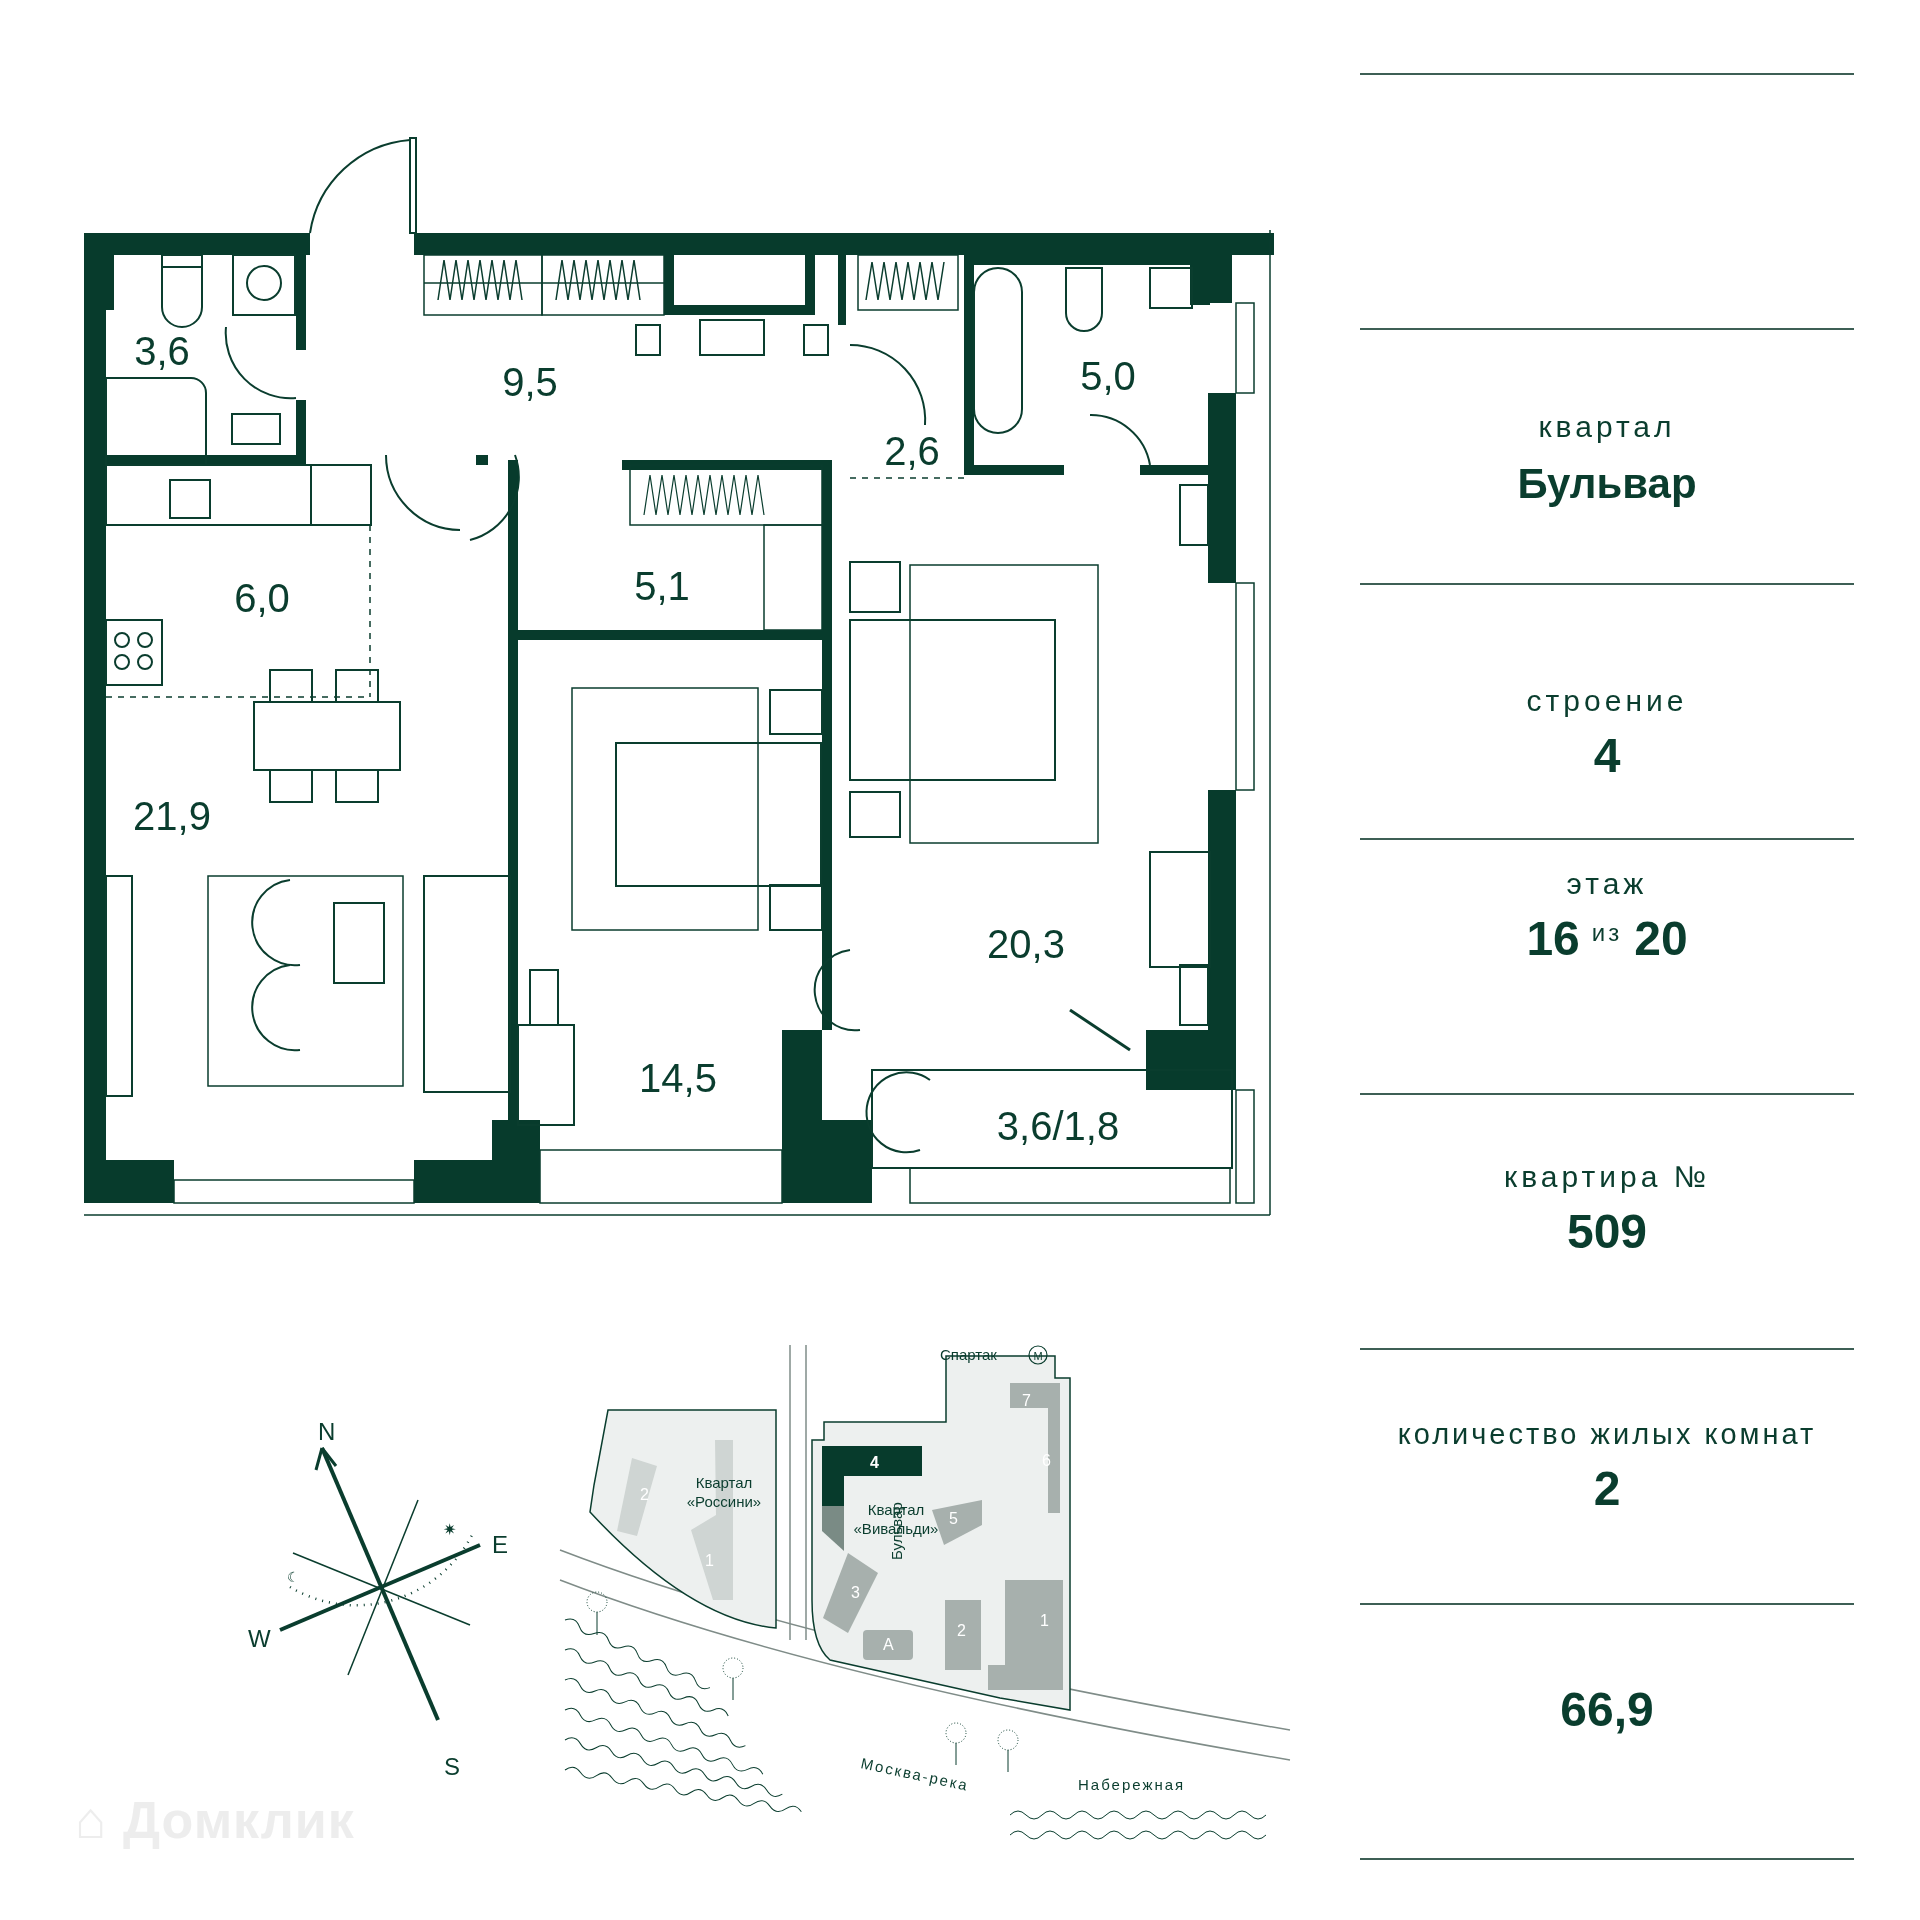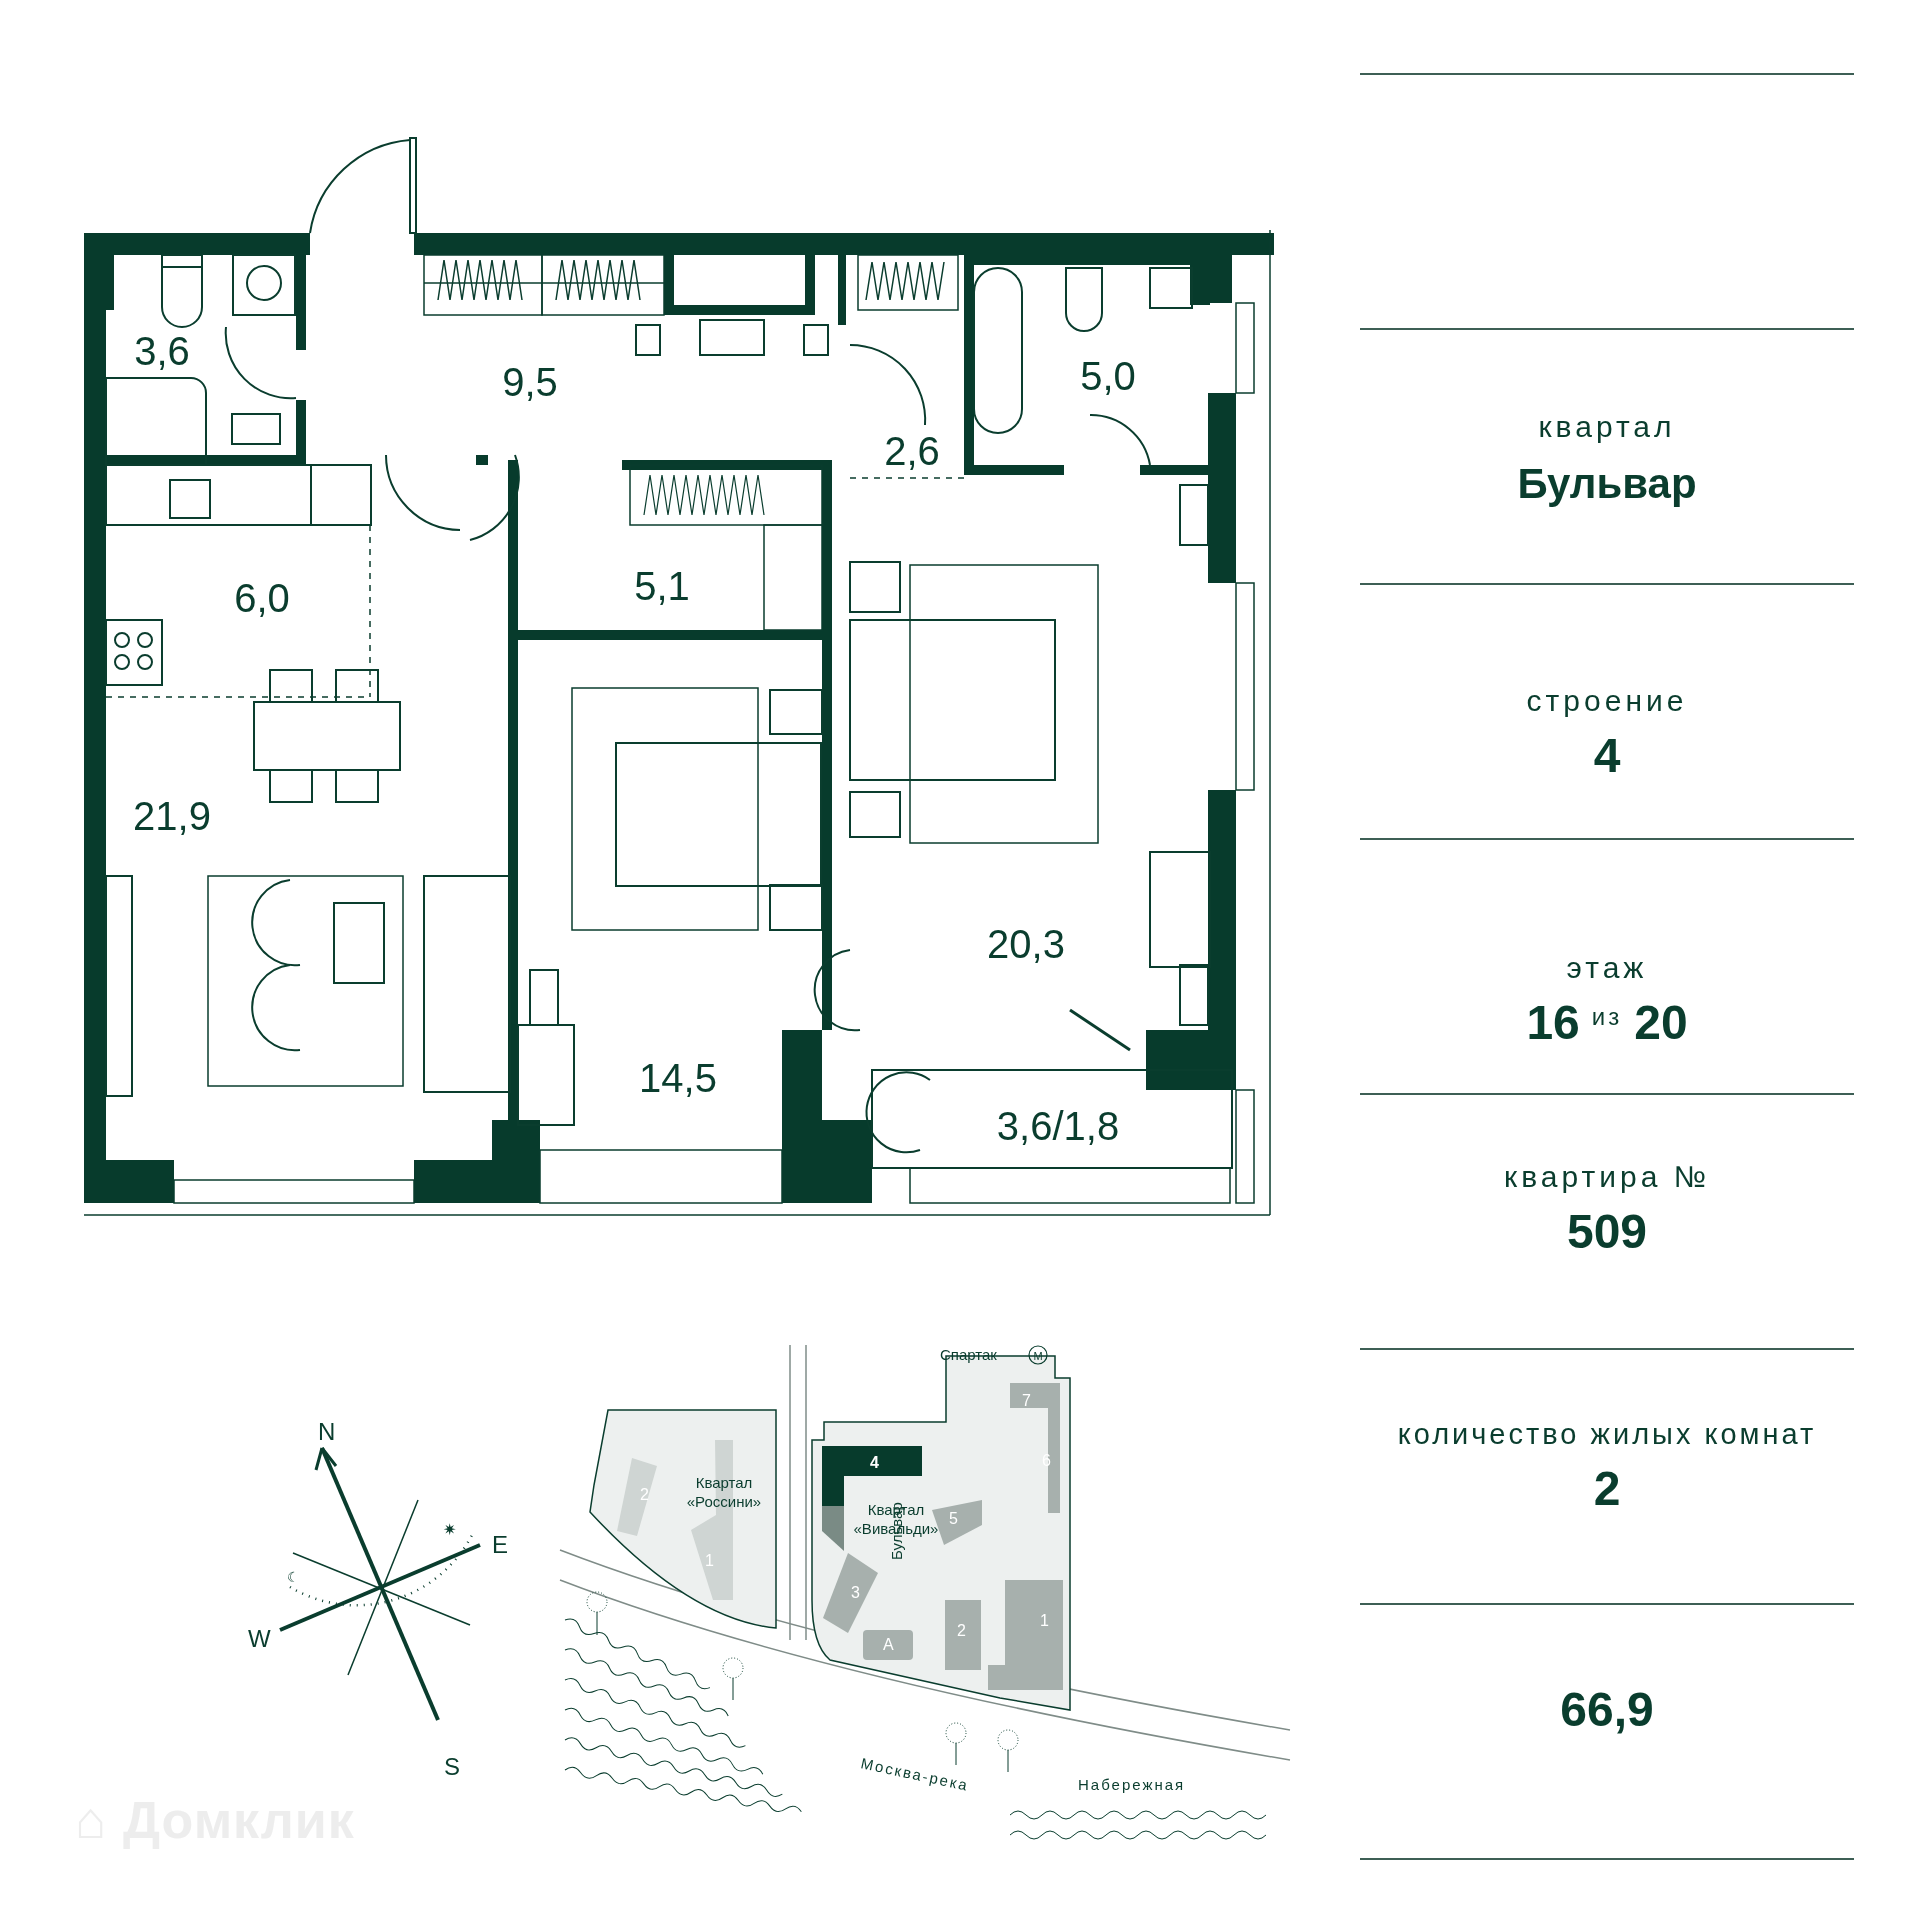--- a/index.html
+++ b/index.html
@@ -240,21 +240,21 @@
   <div class="block" style="top:410px">
     <div class="lbl">квартал</div>
     <div class="val" style="font-size:42px;margin-top:16px">Бульвар</div>
   </div>
   <div class="rule" style="top:583px"></div>
   <div class="block" style="top:684px">
     <div class="lbl">строение</div>
     <div class="val">4</div>
   </div>
   <div class="rule" style="top:838px"></div>
-  <div class="block" style="top:951px">
+  <div class="block" style="top:867px">
     <div class="lbl">этаж</div>
     <div class="val">
       <span>16</span><span class="sub">из</span><span>20</span>
     </div>
   </div>
   <div class="rule" style="top:1093px"></div>
   <div class="block" style="top:1160px">
     <div class="lbl">квартира №</div>
     <div class="val">509</div>
   </div>

